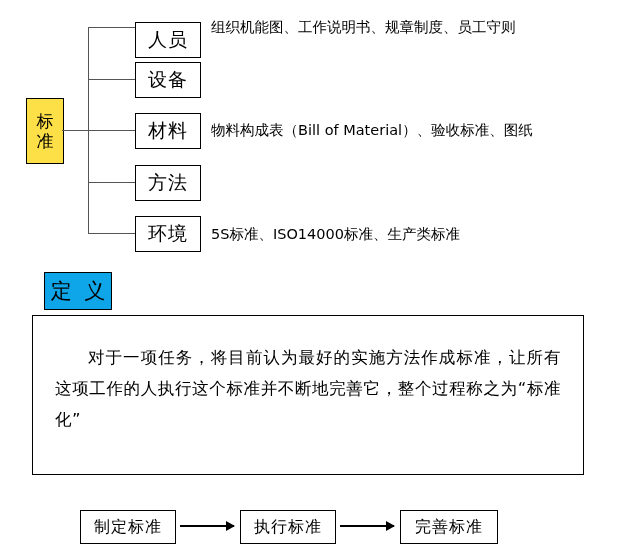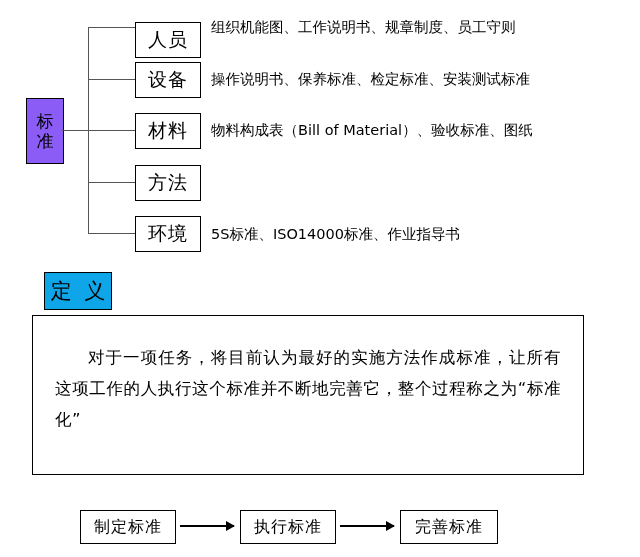--- a/index.html
+++ b/index.html
@@ -31,21 +31,21 @@
     height: 262px;
   }
 
   .root-box {
     position: absolute;
     left: 26px;
     top: 98px;
     width: 36px;
     height: 64px;
     border: 1px solid #000;
-    background: #8b5cf6;
+    background: #fde047;
     display: flex;
     align-items: center;
     justify-content: center;
     font-size: 17px;
     line-height: 20px;
     letter-spacing: 0px;
     text-align: center;
   }
   .root-box span {
     display: block;
@@ -175,35 +175,34 @@
     <div class="line h" style="left:88px; top:233px; width:47px;"></div>
 
     <div class="node-box" style="left:135px; top:10px;margin-top:12px;">
       <span>人员</span>
     </div>
     <div class="node-text" style="left:211px; top:18px;">组织机能图、工作说明书、规章制度、员工守则</div>
 
     <div class="node-box" style="left:135px; top:62px;">
       <span>设备</span>
     </div>
-    <div class="node-text" style="left:211px; top:70px;">操作说明书、保养标准、检定标准、安装测试标准</div>
 
     <div class="node-box" style="left:135px; top:113px;">
       <span>材料</span>
     </div>
     <div class="node-text" style="left:211px; top:121px;">物料构成表（Bill of Material）、验收标准、图纸</div>
 
     <div class="node-box" style="left:135px; top:165px;">
       <span>方法</span>
     </div>
 
     <div class="node-box" style="left:135px; top:216px;">
       <span>环境</span>
     </div>
-    <div class="node-text" style="left:211px; top:225px;">5S标准、ISO14000标准、作业指导书</div>
+    <div class="node-text" style="left:211px; top:225px;">5S标准、ISO14000标准、生产类标准</div>
   </div>
 
   <div class="def-title">
     <span>定 义</span>
   </div>
 
   <div class="def-body">
     <p>对于一项任务，将目前认为最好的实施方法作成标准，让所有这项工作的人执行这个标准并不断地完善它，整个过程称之为“标准化”</p>
   </div>
 

